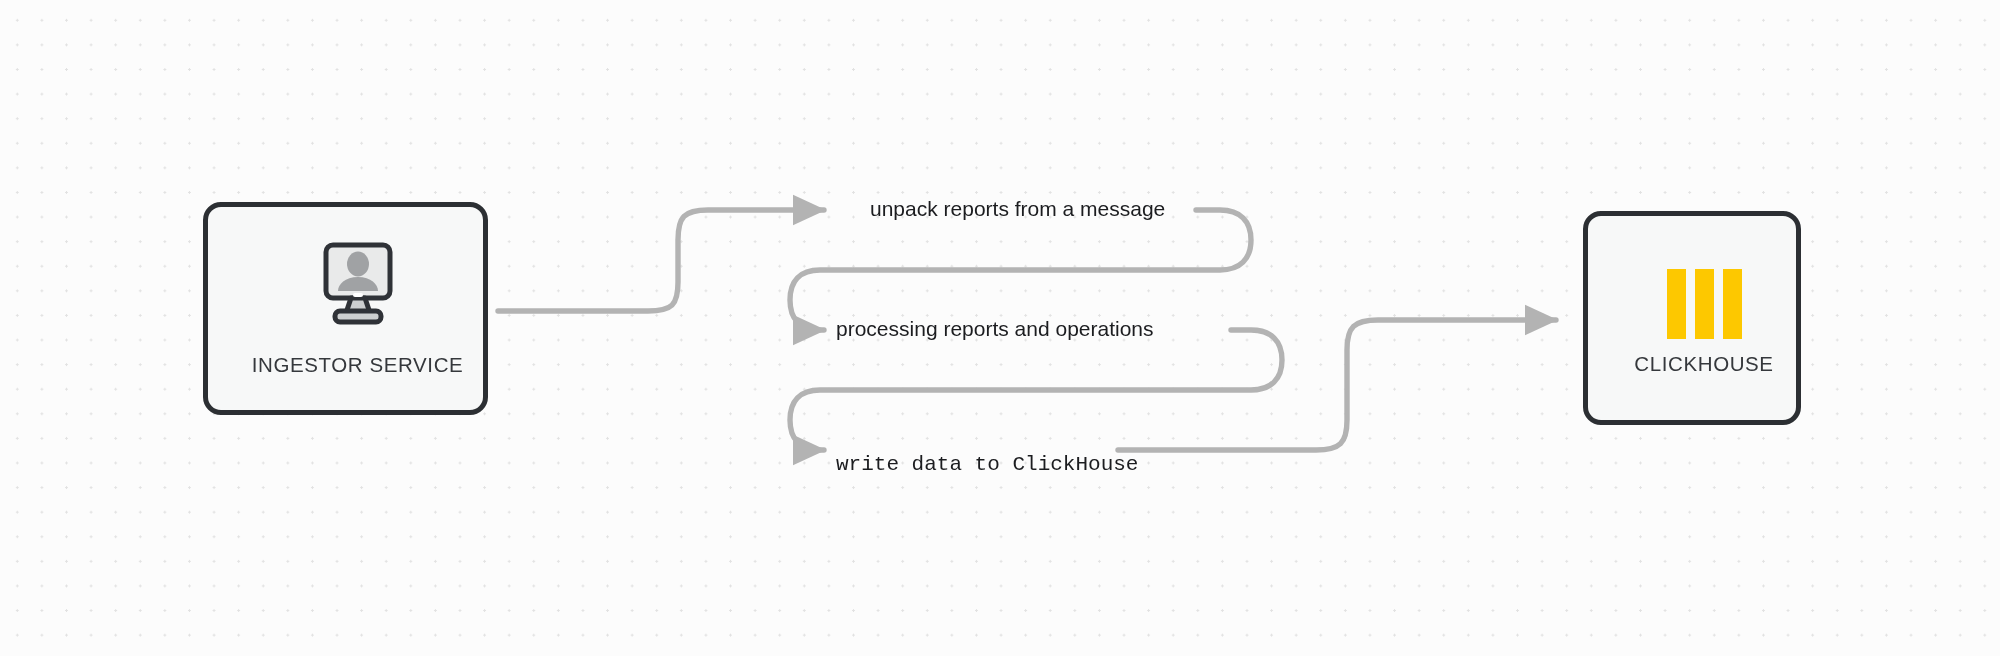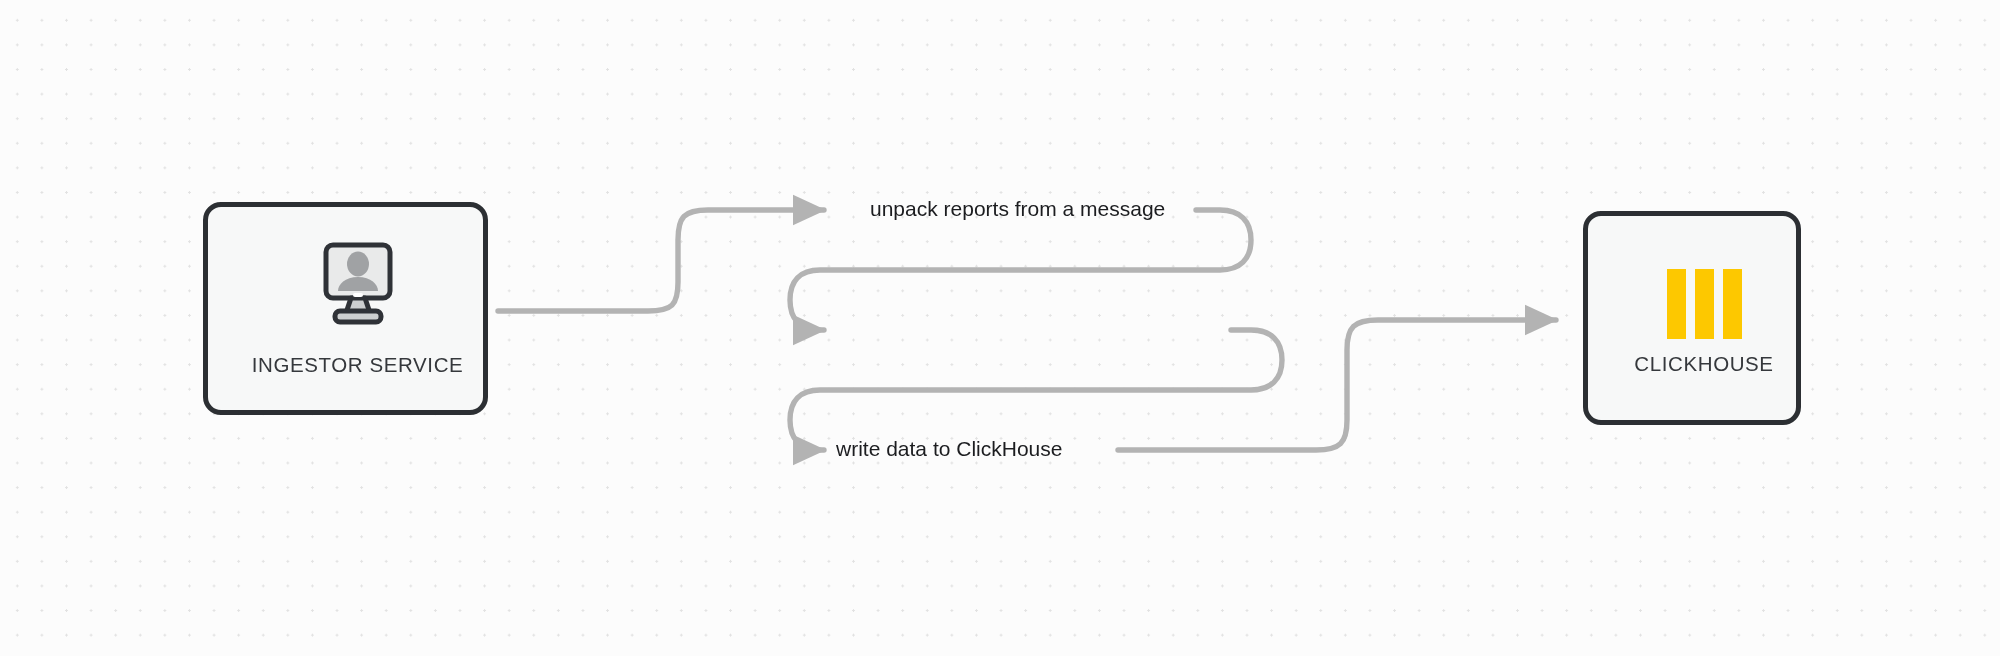--- a/index.html
+++ b/index.html
@@ -92,21 +92,21 @@
     position: absolute;
     font-size: 21px;
     color: #1c1d20;
     white-space: nowrap;
     background: transparent;
     line-height: 1;
   }
 
   #label-1 { left: 836px; top: 198px; margin-left: 34px; }
   #label-2 { left: 836px; top: 318px; }
-  #label-3 { left: 836px; top: 438px; }
+  #label-3 { left: 836px; top: 454px; font-family: Liberation Mono, monospace; }
 </style>
 </head>
 <body>
 
 <div id="canvas">
 
   <svg id="edges" viewBox="0 0 2000 656" xmlns="http://www.w3.org/2000/svg">
     <defs>
       <marker id="arrowhead" viewBox="0 0 10 10" refX="9.4" refY="5" markerWidth="6.2" markerHeight="6.2" orient="auto-start-reverse">
         <path d="M 0 0.4 L 10 5 L 0 9.6 z" fill="#b3b3b3"></path>
@@ -167,15 +167,16 @@
       <svg class="clickhouse-icon" viewBox="0 0 92 88" xmlns="http://www.w3.org/2000/svg">
         <rect x="9" y="9" width="19" height="70" fill="#fdc800"></rect>
         <rect x="37" y="9" width="19" height="70" fill="#fdc800"></rect>
         <rect x="65" y="9" width="19" height="70" fill="#fdc800"></rect>
       </svg>
     </span>
     <span class="node-label">CLICKHOUSE</span>
   </div>
 
   <div class="edge-label" id="label-1">unpack reports from a message</div>
+  <div class="edge-label" id="label-2">processing reports and operations</div>
   <div class="edge-label" id="label-3">write data to ClickHouse</div>
 
 </div>
 
 </body></html>

